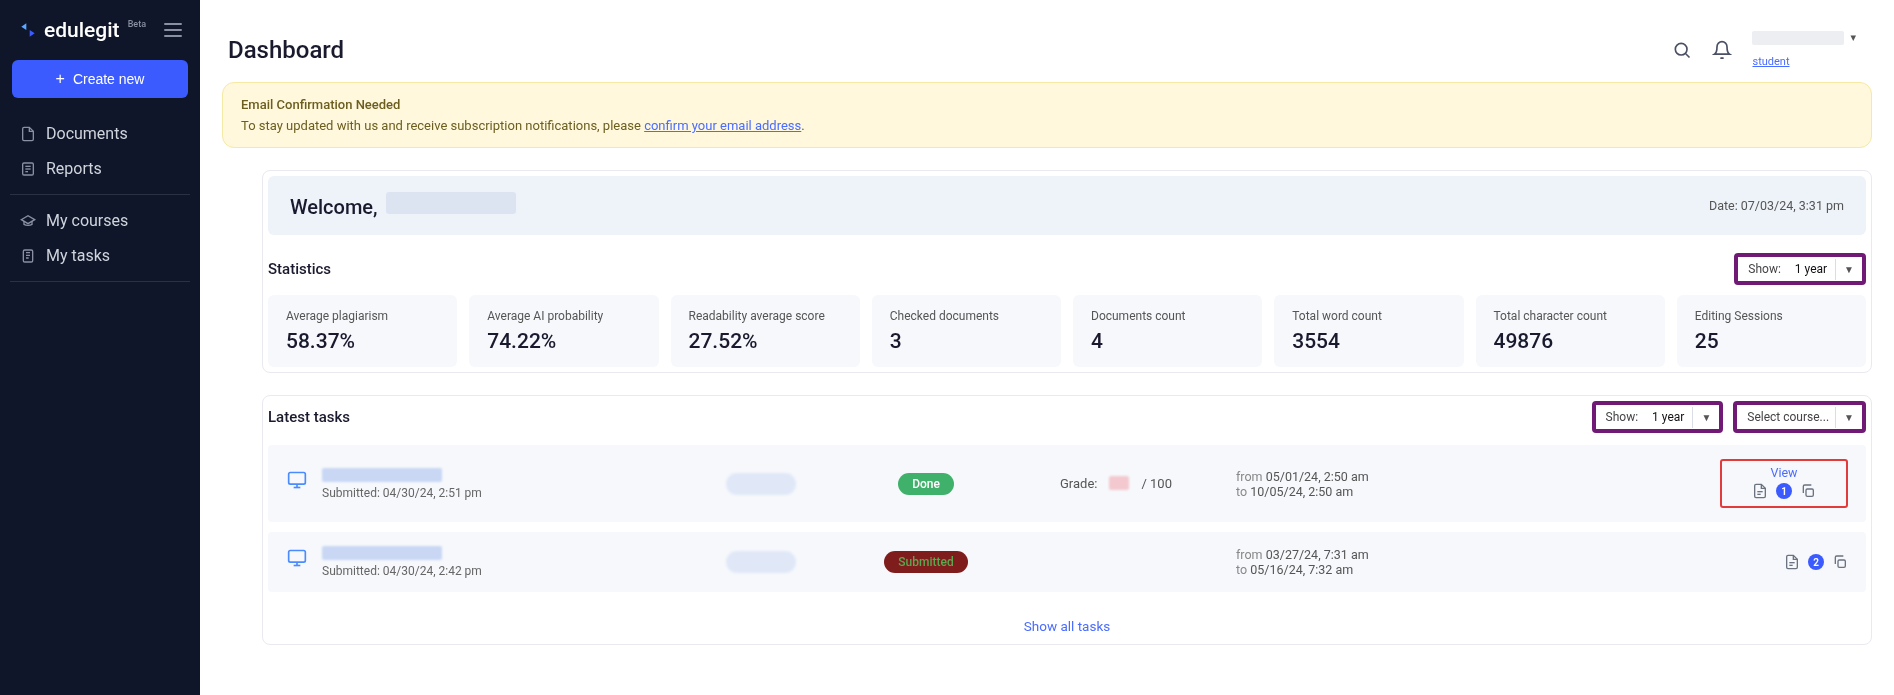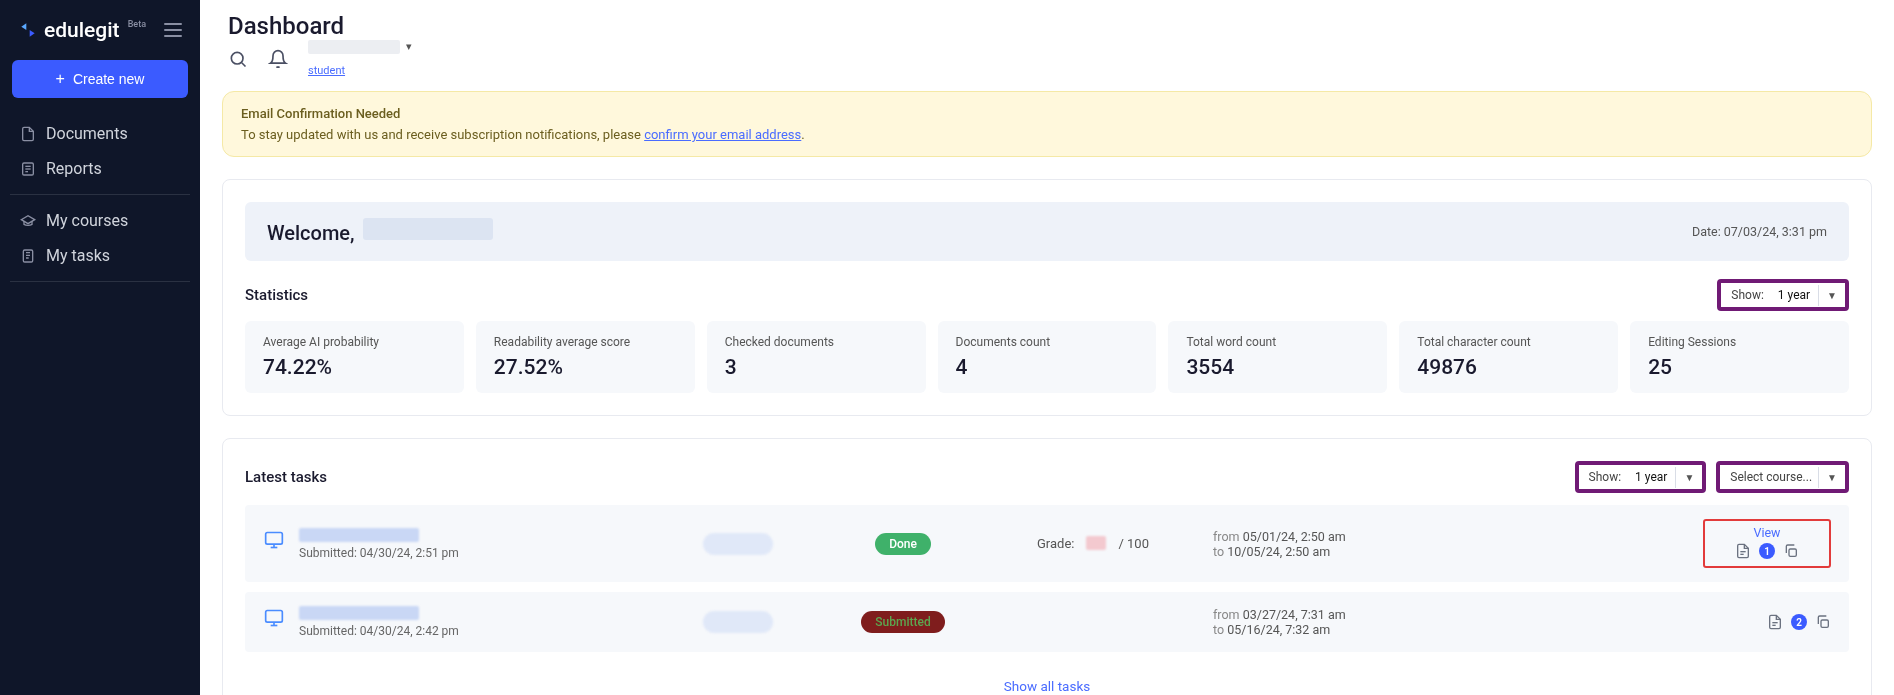--- a/index.html
+++ b/index.html
@@ -17,40 +17,40 @@
 .hamburger span { height: 2px; background: #8a8fa3; border-radius: 1px; }
 .create-btn { background: #3b5bff; color: #fff; border: none; border-radius: 6px; padding: 11px 0; font-size: 14px; font-weight: 500; display: flex; align-items: center; justify-content: center; gap: 8px; cursor: pointer; margin: 0 2px 18px 2px; }
 .create-btn .plus { font-size: 16px; line-height: 1; }
 .nav-group { border-bottom: 1px solid #2a3142; padding-bottom: 8px; margin-bottom: 8px; }
 .nav-item { display: flex; align-items: center; gap: 10px; padding: 8px 10px; font-size: 16px; color: #d0d4dc; cursor: pointer; border-radius: 4px; }
 .nav-item .nav-icon { width: 16px; height: 16px; display: inline-flex; align-items: center; justify-content: center; color: #8a8fa3; }
 .nav-item .nav-icon svg { width: 16px; height: 16px; stroke: currentColor; }
 
 
 .main { flex: 1; display: flex; flex-direction: column; background: #fff; overflow-y: auto; }
-.header { display: flex; align-items: flex-start; justify-content: space-between; padding: 12px 38px 14px 28px; flex-direction: column; }
+.header { display: flex; align-items: center; justify-content: space-between; padding: 31px 38px 14px 28px; }
 h1.page-title { font-size: 24px; font-weight: 500; color: #1a1a2e; }
 .header-right { display: flex; align-items: center; gap: 20px; }
 .hdr-icon { width: 20px; height: 20px; color: #4a4f63; cursor: pointer; display: inline-flex; align-items: center; justify-content: center; }
 .hdr-icon svg { width: 20px; height: 20px; }
 .user-block { display: flex; flex-direction: column; align-items: flex-start; line-height: 1.2; }
 .user-name-row { display: flex; align-items: center; gap: 6px; }
 .user-name-placeholder { width: 92px; height: 14px; background: #eceef2; border-radius: 2px; }
 .chev { font-size: 11px; color: #555; }
 .user-role { font-size: 11px; color: #4a6cff; text-decoration: underline; margin-top: 10px; }
 
 .content { padding: 0 22px 22px 22px; display: flex; flex-direction: column; gap: 22px; }
 
 
 .banner { background: #fff8dc; border: 1px solid #f5e9a6; border-radius: 12px; padding: 14px 18px; font-size: 13px; color: #6b5e1f; }
 .banner-title { font-weight: 500; margin-bottom: 6px; }
 .banner a { color: #4a6cff; text-decoration: underline; cursor: pointer; }
 
 
-.card { background: #fff; border: 1px solid #e8eaf0; border-radius: 8px; padding: 22px; }
+.card { background: #fff; border: 1px solid #e8eaf0; border-radius: 8px; padding: 5px; margin-left: 40px; }
 .welcome-bar { background: #eef2f9; border-radius: 6px; padding: 16px 22px; display: flex; align-items: center; justify-content: space-between; margin-bottom: 18px; }
 .welcome-left { display: flex; align-items: baseline; gap: 8px; font-size: 20px; font-weight: 500; }
 .welcome-name-ph { width: 130px; height: 22px; background: #dce4f2; border-radius: 3px; display: inline-block; }
 .welcome-date { font-size: 12.5px; color: #555; }
 
 .stats-header { display: flex; align-items: center; justify-content: space-between; margin-bottom: 10px; }
 .stats-title { font-size: 15px; font-weight: 500; }
 .show-select { display: flex; align-items: center; border: 4px solid #701a75; border-radius: 4px; font-size: 12px; overflow: hidden; }
 .show-select .lbl { padding: 5px 6px 5px 10px; color: #444; }
 .show-select .val { padding: 5px 8px; color: #111; }
@@ -222,20 +222,24 @@
           <div class="stats-title">Statistics</div>
           <div class="show-select">
             <span class="lbl">Show:</span>
             <span class="val">1 year</span>
             <span class="dd">▼</span>
           </div>
         </div>
 
         <div class="stat-grid" id="stat-grid">
             <div class="stat">
+              <div class="stat-label">Average plagiarism</div>
+              <div class="stat-value">58.37%</div>
+            </div>
+            <div class="stat">
               <div class="stat-label">Average AI probability</div>
               <div class="stat-value">74.22%</div>
             </div>
             <div class="stat">
               <div class="stat-label">Readability average score</div>
               <div class="stat-value">27.52%</div>
             </div>
             <div class="stat">
               <div class="stat-label">Checked documents</div>
               <div class="stat-value">3</div>

